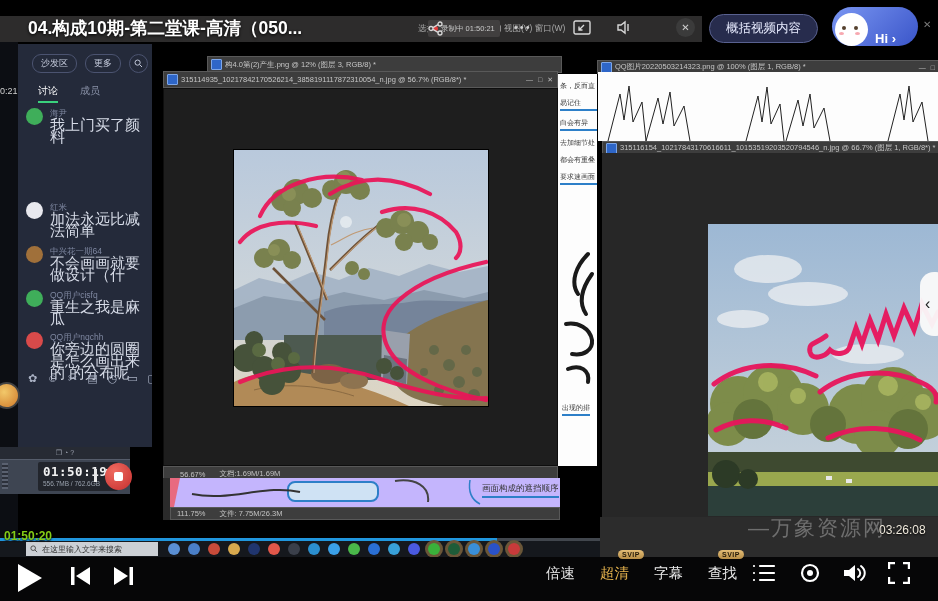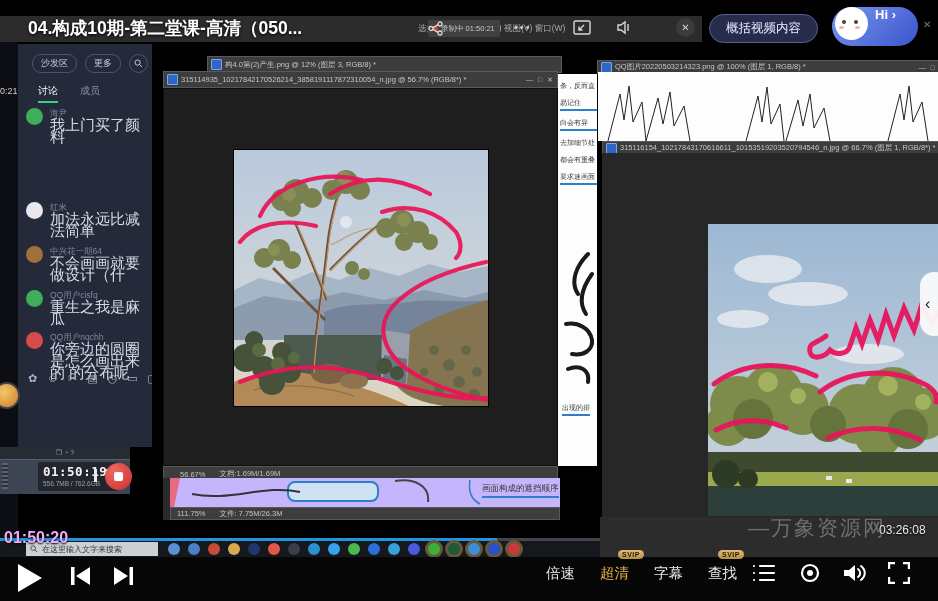--- a/index.html
+++ b/index.html
@@ -12,21 +12,21 @@
   .vid-title{left:28px;top:16px;font-size:17.5px;font-weight:bold;color:#fff;text-shadow:0 1px 3px #000;white-space:nowrap;}
   .rec-badge{left:428px;top:20px;height:15px;background:#413f3f;border-radius:2px;padding:1px 5px;
              font-size:7.5px;color:#c9c9c9;display:flex;align-items:center;gap:3px;}
   .rec-dot{width:5px;height:5px;border-radius:50%;background:#e03a3a;display:inline-block;}
   .dots3{left:514px;top:21px;color:#cfcfcf;font-size:11px;letter-spacing:2px;}
   .xcircle{left:676px;top:18px;width:19px;height:19px;border-radius:50%;background:#3b3b3b;color:#cfcfcf;
            font-size:10px;display:flex;align-items:center;justify-content:center;}
   .summary-pill{left:709px;top:14px;height:27px;padding:0 16px;border-radius:16px;background:#272c4d;
                 border:1px solid #596190;color:#e8ecff;font-size:12.5px;display:flex;align-items:center;}
   .ai-pill{left:832px;top:7px;width:86px;height:39px;border-radius:21px;
-           background:linear-gradient(135deg,#7a96f2,#3a55c9);display:flex;align-items:flex-start;}
+           background:linear-gradient(135deg,#7a96f2,#3a55c9);display:flex;align-items:flex-end;}
   .ai-face{width:33px;height:33px;border-radius:50%;background:#fff;margin-left:3px;position:relative;}
   .ai-face:before{content:"";position:absolute;left:7px;top:13px;width:4px;height:4px;border-radius:50%;background:#55412f;box-shadow:12px 0 0 #55412f;}
   .ai-face:after{content:"";position:absolute;left:4px;top:19px;width:5px;height:3px;border-radius:50%;background:#f7a8b0;box-shadow:16px 0 0 #f7a8b0;}
   .ai-hi{color:#fff;font-size:13px;font-weight:bold;margin-left:7px;}
   .tiny-x{left:923px;top:19px;color:#7a7a7a;font-size:10px;}
   
   .leftcol{left:0;top:42px;width:18px;height:498px;background:#0c0e13;}
   .chat{left:18px;top:44px;width:134px;height:403px;background:#242a3a;overflow:hidden;}
   .pill{border:1px solid #4b5370;border-radius:9px;color:#c3c9da;font-size:9px;padding:2px 8px;display:inline-block;}
   .chat-pills{left:14px;top:10px;display:flex;gap:8px;align-items:center;}
@@ -68,21 +68,21 @@
   
   .ctrlbar{left:0;top:557px;width:938px;height:44px;background:#060607;}
   .play-tri{left:18px;top:564px;width:0;height:0;border-left:24px solid #fff;border-top:14px solid transparent;border-bottom:14px solid transparent;}
   .ctrl-text{font-size:14.5px;color:#e9e9e9;}
   .gold{color:#e8b54e;}
   .svip{position:absolute;background:linear-gradient(#e3bd77,#b98f47);color:#241a08;font-size:7px;font-weight:bold;
         border-radius:5px;padding:1px 4px;letter-spacing:.5px;}
   .wm-url{left:598px;top:556px;font-size:17px;letter-spacing:3px;color:rgba(160,160,160,.42);white-space:nowrap;}
   .wm-site{left:748px;top:514px;font-size:21px;color:rgba(175,175,175,.5);letter-spacing:2px;white-space:nowrap;}
   .t-right{left:879px;top:523px;font-size:12px;color:#efe9dc;text-shadow:0 1px 2px #000;}
-  .t-bl{left:4px;top:529px;font-size:16px;font-weight:bold;color:#f0abfc;text-shadow:0 1px 2px #000;}
+  .t-bl{left:4px;top:529px;font-size:12px;font-weight:bold;color:#84cc16;text-shadow:0 1px 2px #000;}
   .t-tl{left:0px;top:86px;font-size:9px;color:#cfcfcf;}
   
   .notes{left:558px;top:74px;width:39px;height:392px;background:#fdfdfd;overflow:hidden;}
   .nline{font-size:7px;color:#3a3a3a;margin:7px 0 0 2px;white-space:nowrap;}
   .nline.u{border-bottom:2px solid #2d7fc8;padding-bottom:1px;}
   .chev-pill{left:920px;top:272px;width:30px;height:64px;background:rgba(250,250,250,.95);border-radius:14px;
              display:flex;align-items:center;color:#222;font-size:16px;padding-left:5px;box-sizing:border-box;}
 </style>
 </head>
 <body>

